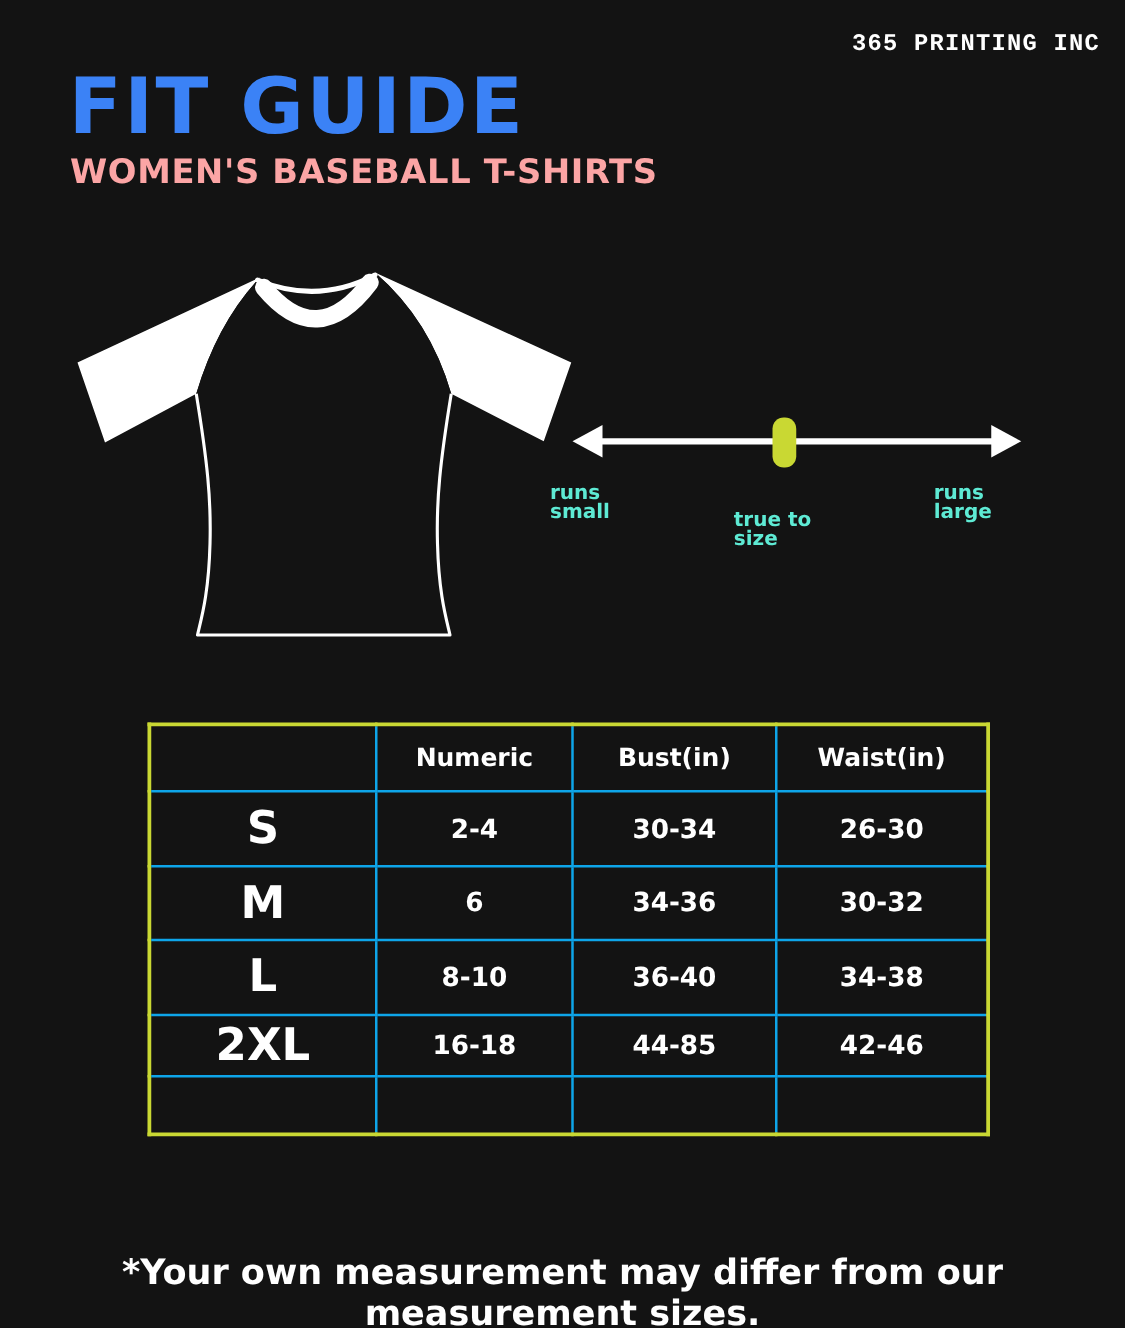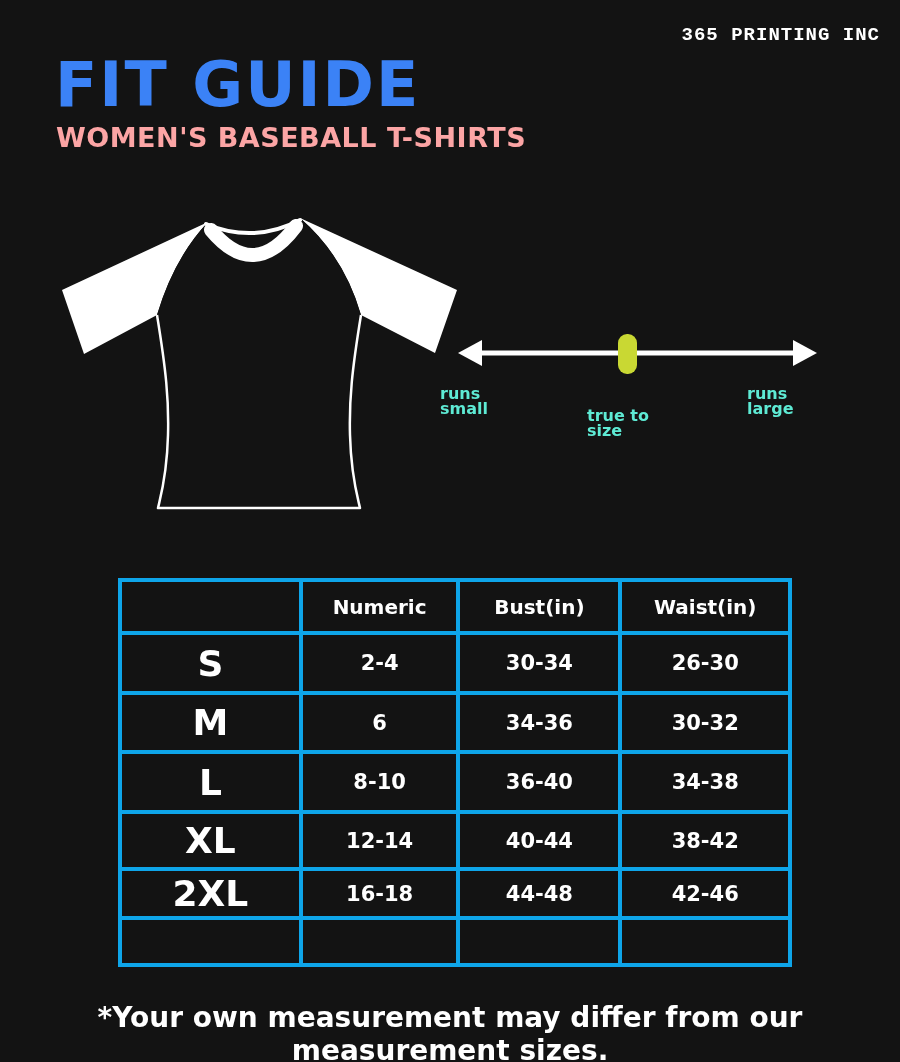--- a/index.html
+++ b/index.html
@@ -68,21 +68,21 @@
   table.size-table {
     position: absolute;
     left: 118px;
     top: 578px;
     width: 674px;
     border-collapse: collapse;
     table-layout: fixed;
     border: 3px solid #c9d833;
   }
   table.size-table td, table.size-table th {
-    border: 4px solid #0ea5e9;
+    border: 2px solid #0ea5e9;
     text-align: center;
     vertical-align: middle;
     color: #ffffff;
     padding: 0;
   }
   tr.hdr       { height: 53px; }
   tr.r-s       { height: 60px; }
   tr.r-m       { height: 59px; }
   tr.r-l       { height: 60px; }
   tr.r-xl      { height: 57px; }
@@ -176,30 +176,24 @@
     <td class="val-cell">6</td>
     <td class="val-cell">34-36</td>
     <td class="val-cell">30-32</td>
   </tr>
   <tr class="r-l">
     <td class="size-cell">L</td>
     <td class="val-cell">8-10</td>
     <td class="val-cell">36-40</td>
     <td class="val-cell">34-38</td>
   </tr>
-  <tr class="r-xl">
-    <td class="size-cell">XL</td>
-    <td class="val-cell">12-14</td>
-    <td class="val-cell">40-44</td>
-    <td class="val-cell">38-42</td>
-  </tr>
   <tr class="r-2xl">
     <td class="size-cell">2XL</td>
     <td class="val-cell">16-18</td>
-    <td class="val-cell">44-48</td>
+    <td class="val-cell">44-85</td>
     <td class="val-cell">42-46</td>
   </tr>
   <tr class="r-empty">
     <td class="size-cell"></td>
     <td class="val-cell"></td>
     <td class="val-cell"></td>
     <td class="val-cell"></td>
   </tr>
 </tbody>
   </table>

